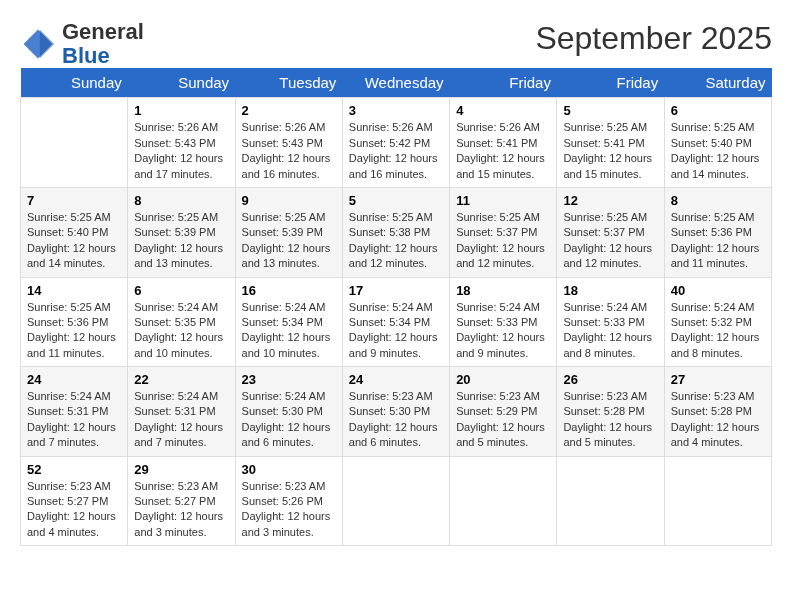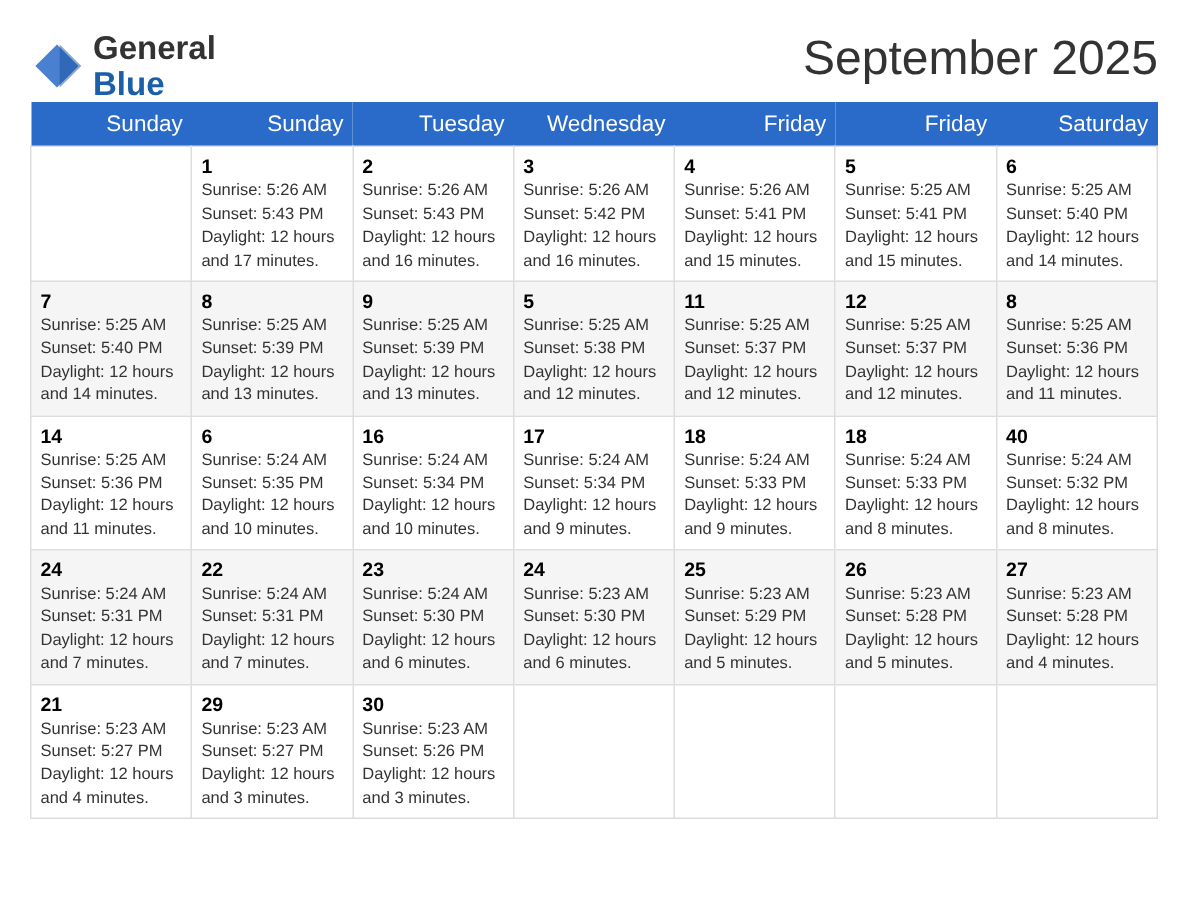--- a/index.html
+++ b/index.html
@@ -291,21 +291,21 @@
 and 6 minutes.</div>
         </td>
         <td>
           <span class="day-number">24</span>
           <div class="day-info" style="white-space: pre-line;">Sunrise: 5:23 AM
 Sunset: 5:30 PM
 Daylight: 12 hours
 and 6 minutes.</div>
         </td>
         <td>
-          <span class="day-number">25</span>
+          <span class="day-number">20</span>
           <div class="day-info" style="white-space: pre-line;">Sunrise: 5:23 AM
 Sunset: 5:29 PM
 Daylight: 12 hours
 and 5 minutes.</div>
         </td>
         <td>
           <span class="day-number">26</span>
           <div class="day-info" style="white-space: pre-line;">Sunrise: 5:23 AM
 Sunset: 5:28 PM
 Daylight: 12 hours
@@ -314,21 +314,21 @@
         <td>
           <span class="day-number">27</span>
           <div class="day-info" style="white-space: pre-line;">Sunrise: 5:23 AM
 Sunset: 5:28 PM
 Daylight: 12 hours
 and 4 minutes.</div>
         </td>
       </tr>
       <tr>
         <td>
-          <span class="day-number">21</span>
+          <span class="day-number">52</span>
           <div class="day-info" style="white-space: pre-line;">Sunrise: 5:23 AM
 Sunset: 5:27 PM
 Daylight: 12 hours
 and 4 minutes.</div>
         </td>
         <td>
           <span class="day-number">29</span>
           <div class="day-info" style="white-space: pre-line;">Sunrise: 5:23 AM
 Sunset: 5:27 PM
 Daylight: 12 hours

